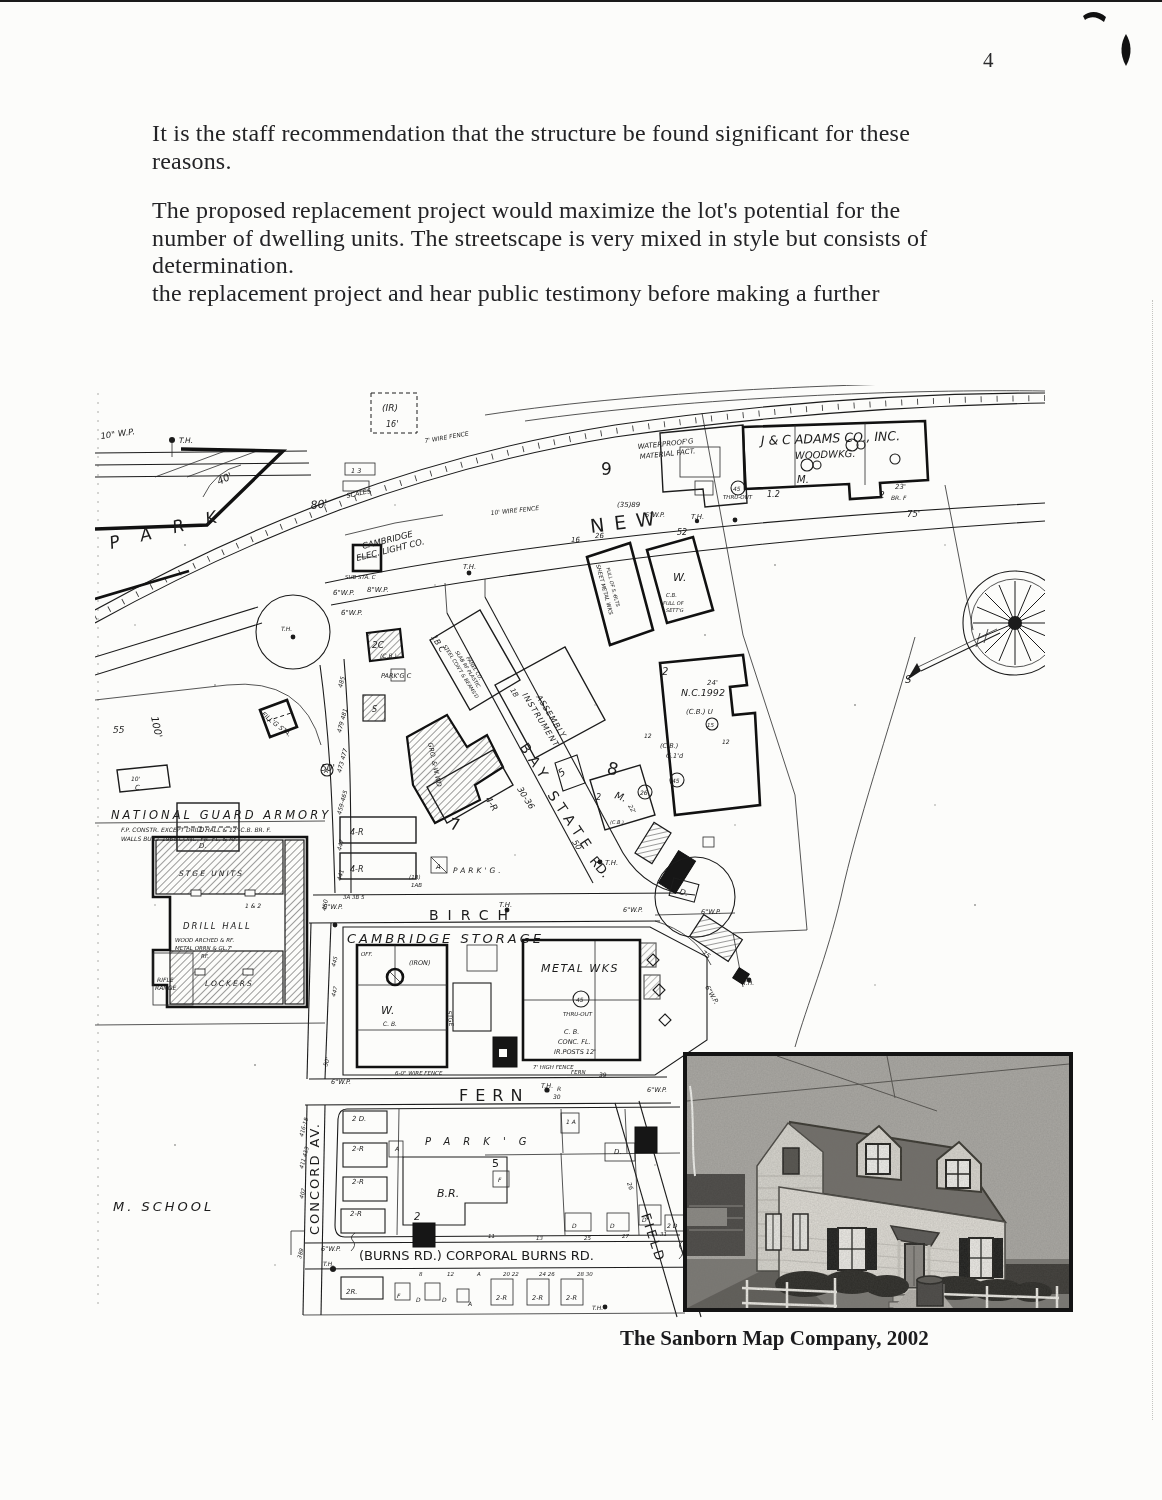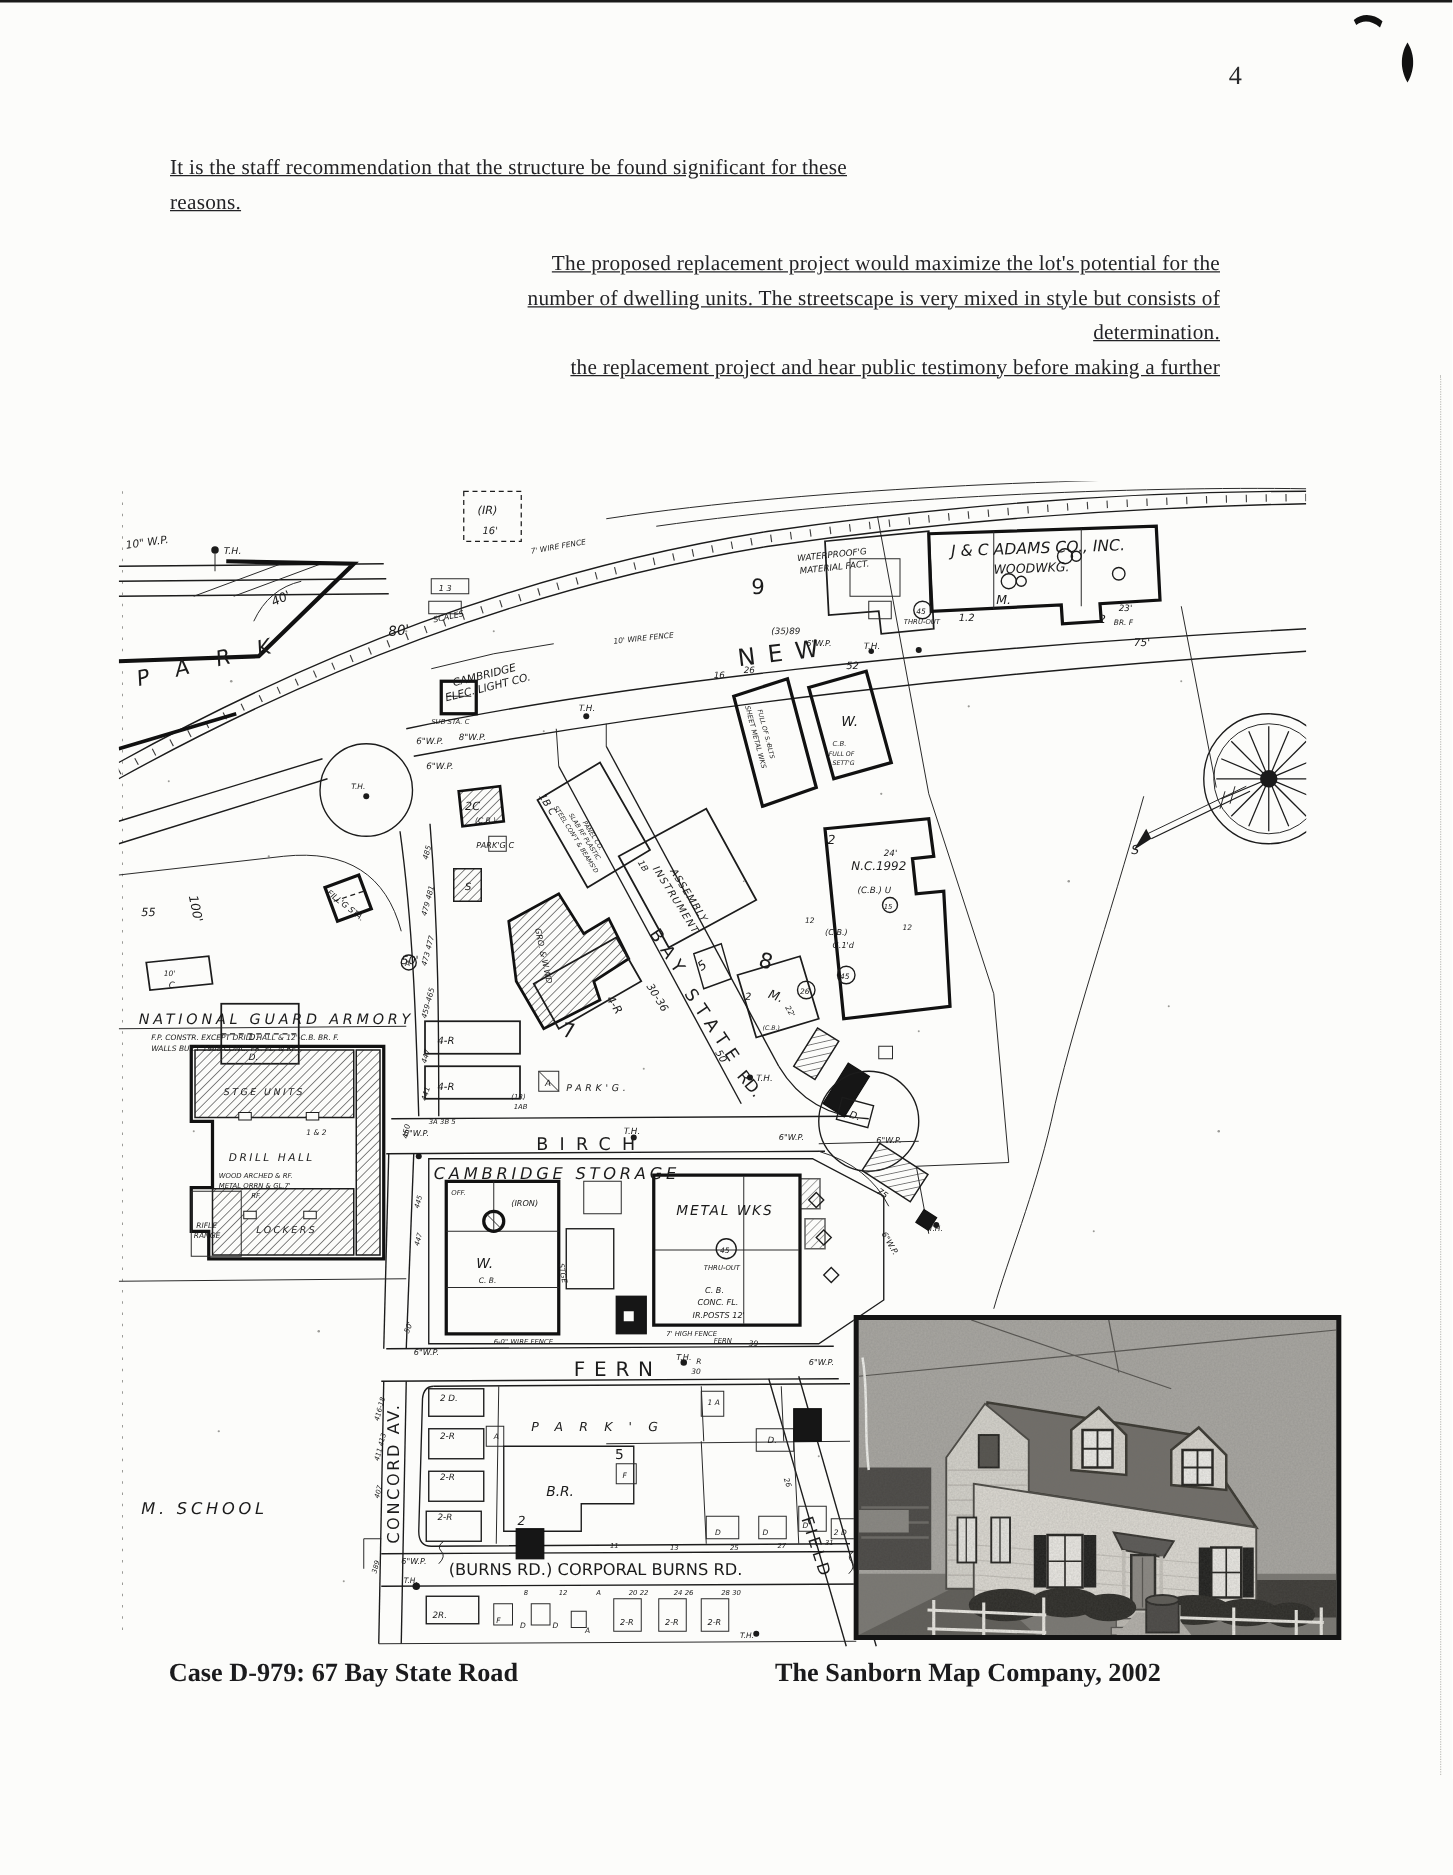--- a/index.html
+++ b/index.html
@@ -1,24 +1,24 @@
 <!DOCTYPE html>
 <html><head>
 <meta charset="utf-8">
 <style>
   html,body{margin:0;padding:0;background:#ffffff;}
   .page{position:relative;width:1162px;height:1500px;background:#fcfcfa;overflow:hidden;
         font-family:"Liberation Serif",serif;color:#1f1f22;}
   .top-edge{position:absolute;top:0;left:0;width:100%;height:2px;background:#1a1a1a;}
   .page-number{position:absolute;left:983px;top:48px;font-size:21px;color:#2a2a2c;}
   .corner-marks{position:absolute;left:1075px;top:4px;width:80px;height:72px;}
-  .para{position:absolute;left:136px;width:840px;font-size:17px;line-height:27.5px;
-        letter-spacing:.2px;color:#232326;text-decoration:underline;}
+  .para{position:absolute;left:152px;width:840px;font-size:24px;line-height:27.5px;
+        letter-spacing:.2px;color:#232326;}
   .para1{top:120px;}
-  .para2{top:197px;text-align:right;}
+  .para2{top:197px;}
   .map-area{position:absolute;left:95px;top:385px;width:950px;height:940px;}
   .map-area svg.map{position:absolute;left:0;top:0;width:950px;height:940px;}
   .photo{position:absolute;left:588px;top:667px;width:390px;height:260px;
          border:4px solid #141414;box-sizing:border-box;background:#a9a7a2;}
   .photo svg{display:block;width:100%;height:100%;}
   .caption{position:absolute;top:1326px;font-weight:bold;font-size:21px;color:#1b1b1d;}
   .caption-case{left:135px;}
   .caption-company{left:620px;}
   .dotted-right{position:absolute;right:9px;top:300px;height:1120px;border-left:1px dotted #c4c4c0;}
   
@@ -651,16 +651,15 @@
         <g>
           <rect x="230" y="224" width="26" height="26" fill="#4a4845" stroke="#2b2a27" stroke-width="1.5"></rect>
           <ellipse cx="243" cy="224" rx="13" ry="4" fill="#5c5a55" stroke="#2b2a27" stroke-width="1.5"></ellipse>
         </g>
         <path d="M 3,30 C 8,60 4,90 8,120" stroke="#f2f2ee" stroke-width="2" fill="none"></path>
         <rect width="382" height="252" filter="url(#grain)" opacity=".5"></rect>
       </svg>
     </div>
   </div>
 
-  <div class="caption caption-case">Case D-979: 67 Bay State Road</div>
   <div class="caption caption-company">The Sanborn Map Company, 2002</div>
   <div class="dotted-right"></div>
 </div>
 
 </body></html>

